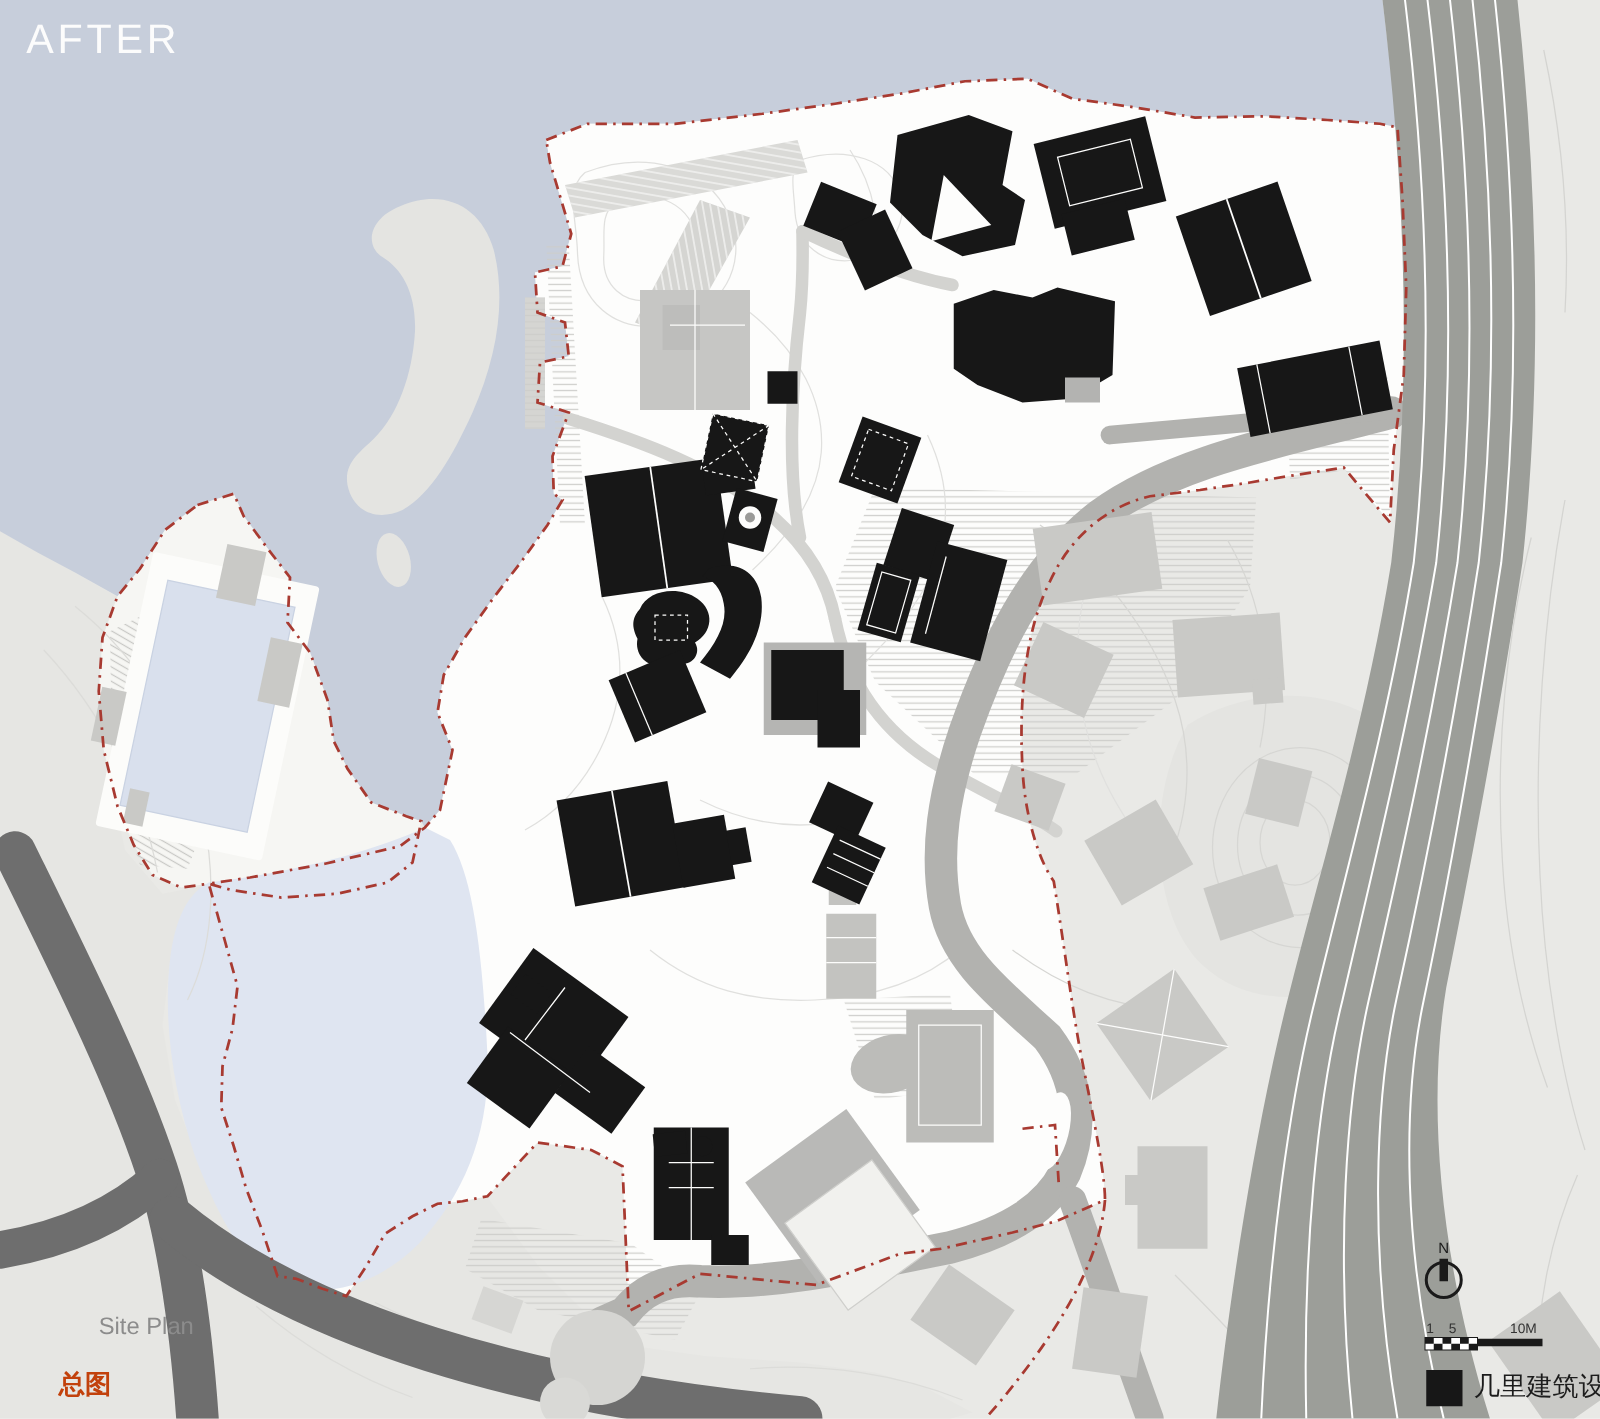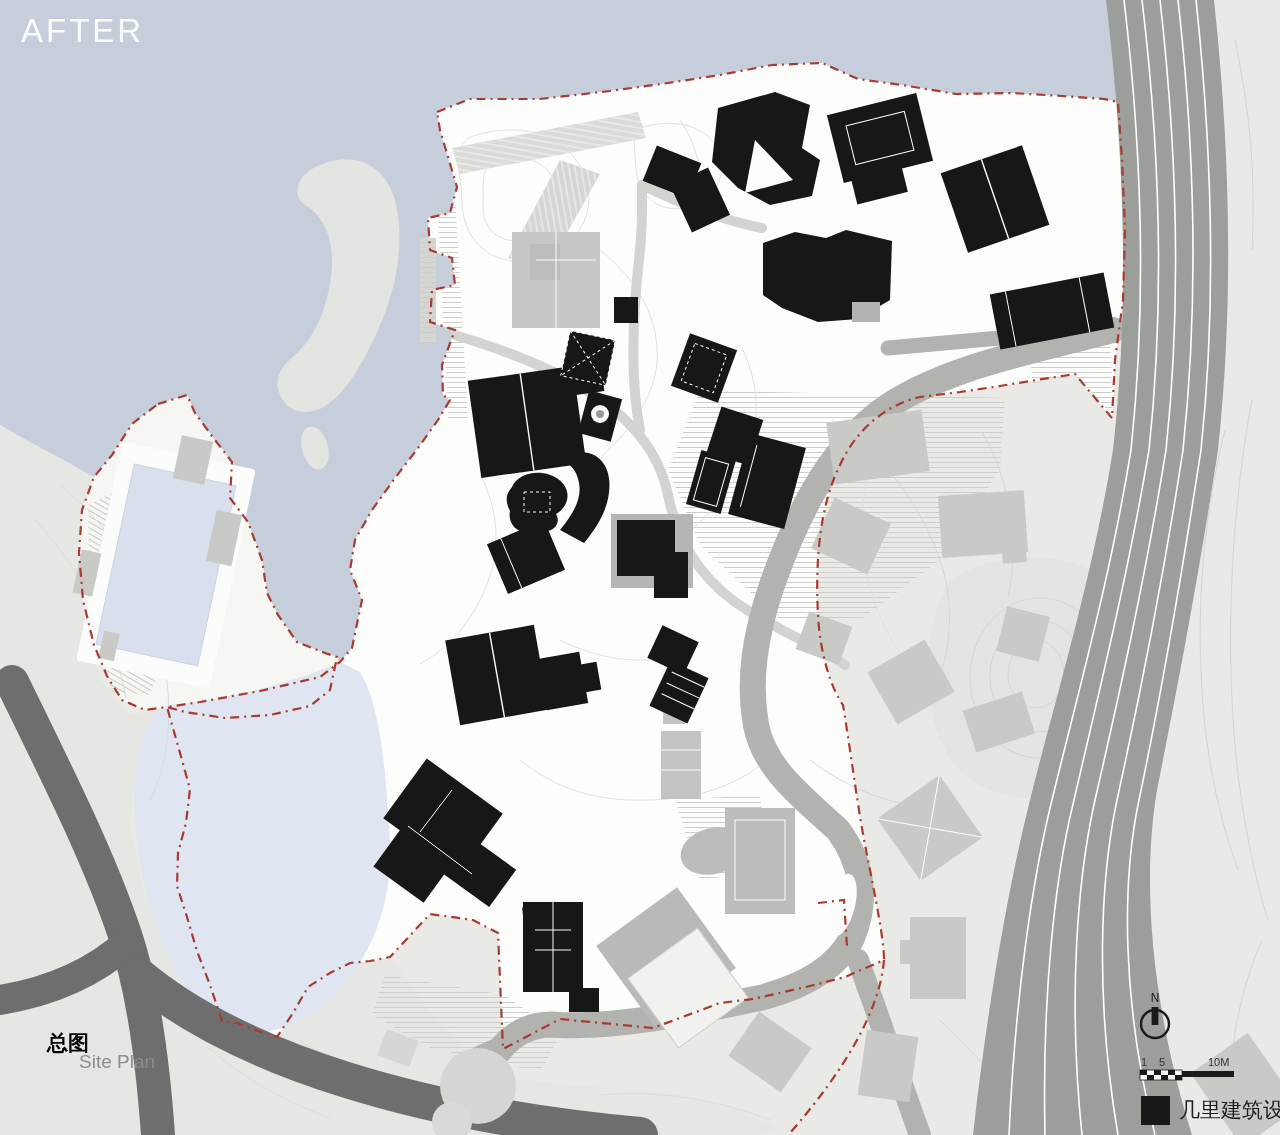--- a/index.html
+++ b/index.html
@@ -16,21 +16,21 @@
   .gb3{fill:#b9b9b7;}
   .wl{fill:none;stroke:#fdfdfc;stroke-width:1.4;}
   .wl2{fill:none;stroke:#fdfdfc;stroke-width:1;}
   .path{fill:none;stroke:#d3d3d0;stroke-width:10;stroke-linecap:round;}
   .roadmid{fill:none;stroke:#b2b2af;stroke-linecap:round;}
   .roaddark{fill:none;stroke:#6e6e6e;stroke-linecap:round;}
   .lane{fill:none;stroke:#ffffff;stroke-width:1.6;}
   .overlay{position:absolute;line-height:1.15;white-space:nowrap;text-align:right;}
   #after-title{left:21px;top:12px;font-size:33px;letter-spacing:3px;font-weight:400;color:#fcfcfc;}
   #cap-en{left:47px;top:1051px;font-size:19px;color:#8c8c8c;margin-left:32px;}
-  #cap-zh{left:47px;top:1031px;font-size:21px;font-weight:bold;color:#000000;}
+  #cap-zh{left:47px;top:1096px;font-size:21px;font-weight:bold;color:#c2410c;}
   #legend{left:1141px;top:1096px;display:flex;align-items:center;gap:9px;}
   #legend .sw{width:29px;height:29px;}
   #legend .lt{font-size:21px;color:#1c1c1c;font-weight:500;}
 </style>
 </head>
 <body>
 
 <div id="stage">
 <svg width="1280" height="1135" viewBox="0 0 1280 1135">
   <defs>

